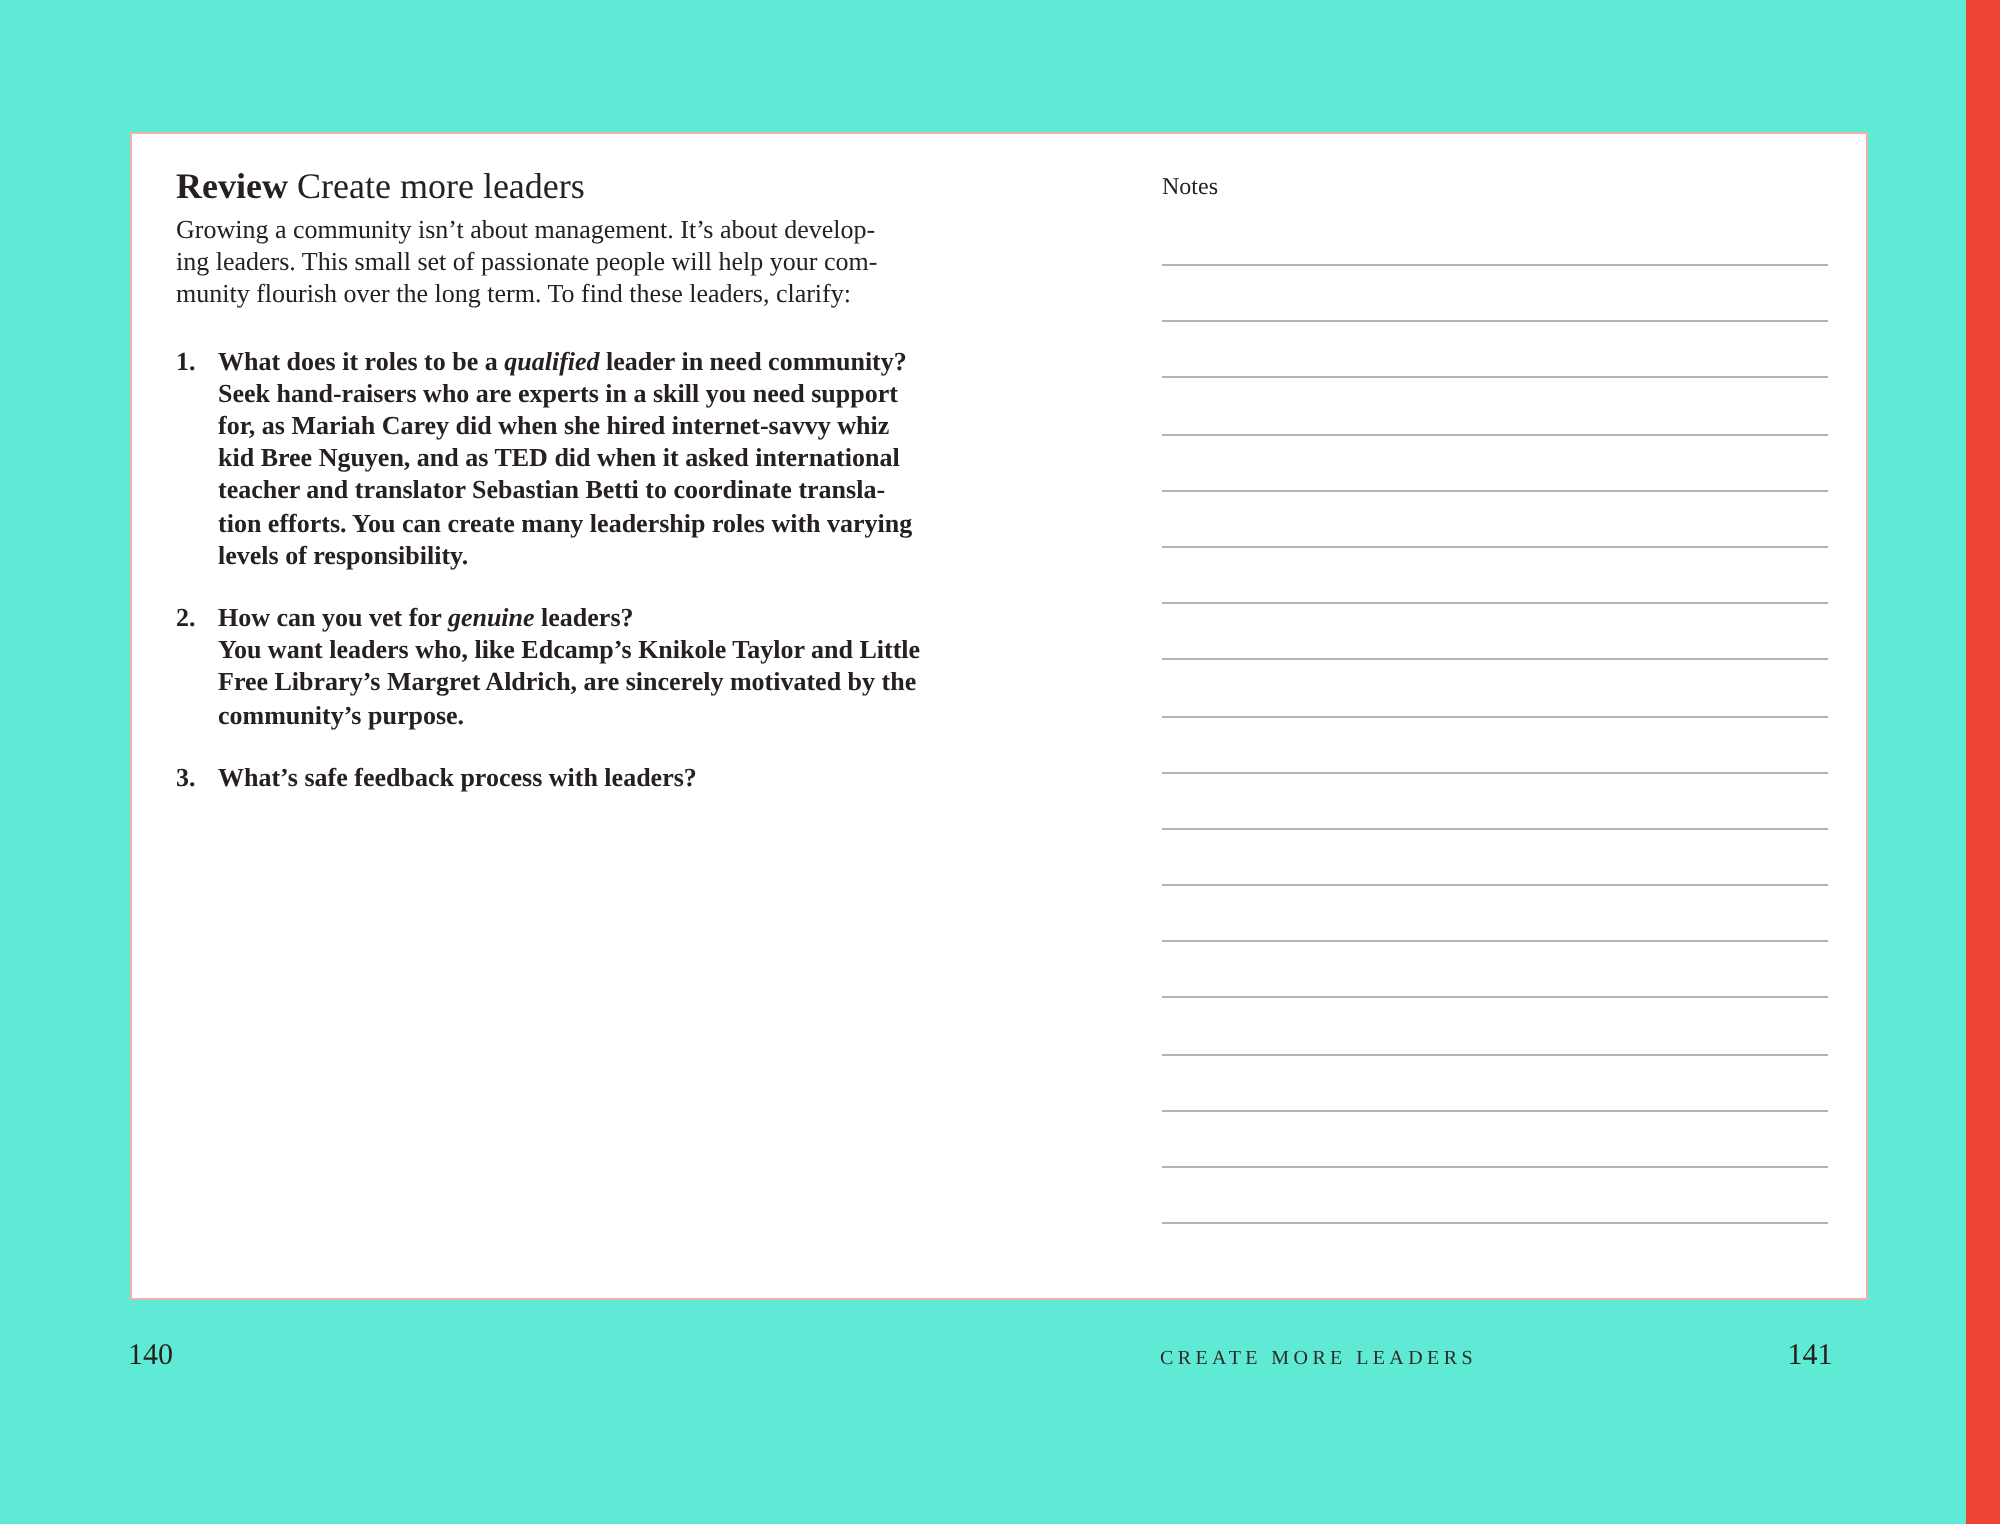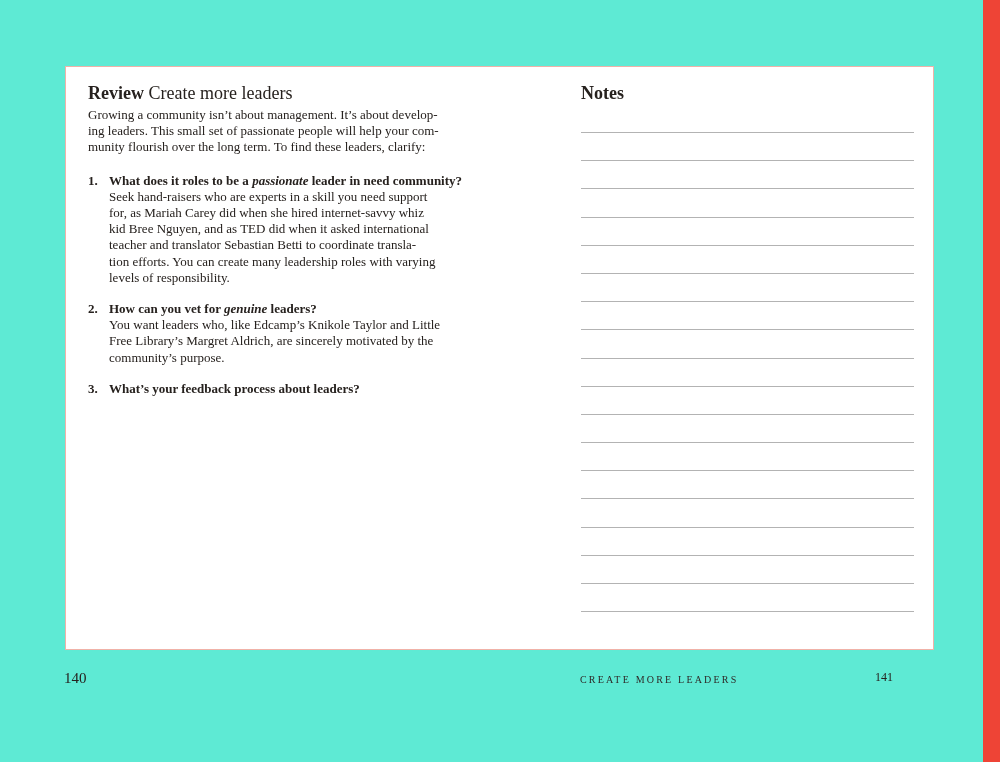--- a/index.html
+++ b/index.html
@@ -58,30 +58,30 @@
     flex: none;
     width: 21px;
     font-weight: bold;
   }
   .item-content { flex: 1; min-width: 0; }
   .item-question {
     font-weight: bold;
     white-space: nowrap;
   }
   .item-question em { font-style: italic; }
-  .item-answer { white-space: pre; }
+  .item-answer { white-space: pre; font-weight: bold; }
   .notes-col {
     position: absolute;
     left: 515px;
     top: 14px;
   }
   .notes-heading {
-    font-size: 18px;
+    font-size: 12px;
     line-height: 24px;
-    font-weight: bold;
+    font-weight: normal;
   }
   .notes-lines {
     position: absolute;
     left: 515px;
     top: 65px;
     width: 333px;
   }
   .note-line {
     height: 1px;
     background: #b3b3b3;
@@ -91,22 +91,22 @@
     position: absolute;
     left: 64px;
     top: 670px;
     font-size: 15px;
   }
   .folio-right {
     position: absolute;
     left: 875px;
     top: 670px;
     width: 60px;
-    text-align: left;
-    font-size: 12px;
+    text-align: center;
+    font-size: 15px;
   }
   .running-footer {
     position: absolute;
     left: 580px;
     top: 674px;
     font-size: 10px;
     letter-spacing: 2.2px;
     color: #2e2a28;
   }
 </style>
@@ -123,21 +123,21 @@
         <span>Create more leaders</span>
       </div>
 
       <div class="intro">Growing a community isn’t about management. It’s about develop-
 ing leaders. This small set of passionate people will help your com-
 munity flourish over the long term. To find these leaders, clarify:</div>
 
       <div class="review-item">
         <div class="item-number">1.</div>
         <div class="item-content">
-          <div class="item-question"><span>What does it roles to be a </span><em>passionate</em><span> leader in need community?</span></div>
+          <div class="item-question"><span>What does it roles to be a </span><em>qualified</em><span> leader in need community?</span></div>
           <div class="item-answer">Seek hand-raisers who are experts in a skill you need support
 for, as Mariah Carey did when she hired internet-savvy whiz
 kid Bree Nguyen, and as TED did when it asked international
 teacher and translator Sebastian Betti to coordinate transla-
 tion efforts. You can create many leadership roles with varying
 levels of responsibility.</div>
         </div>
       </div>
 
       <div class="review-item">
@@ -146,21 +146,21 @@
           <div class="item-question"><span>How can you vet for </span><em>genuine</em><span> leaders?</span></div>
           <div class="item-answer">You want leaders who, like Edcamp’s Knikole Taylor and Little
 Free Library’s Margret Aldrich, are sincerely motivated by the
 community’s purpose.</div>
         </div>
       </div>
 
       <div class="review-item">
         <div class="item-number">3.</div>
         <div class="item-content">
-          <div class="item-question"><span>What’s your feedback process about leaders?</span><em></em><span></span></div>
+          <div class="item-question"><span>What’s safe feedback process with leaders?</span><em></em><span></span></div>
         </div>
       </div>
     </div>
 
     <div class="notes-col">
       <div class="notes-heading">Notes</div>
     </div>
     <div class="notes-lines">
         <div class="note-line"></div>
         <div class="note-line"></div>

